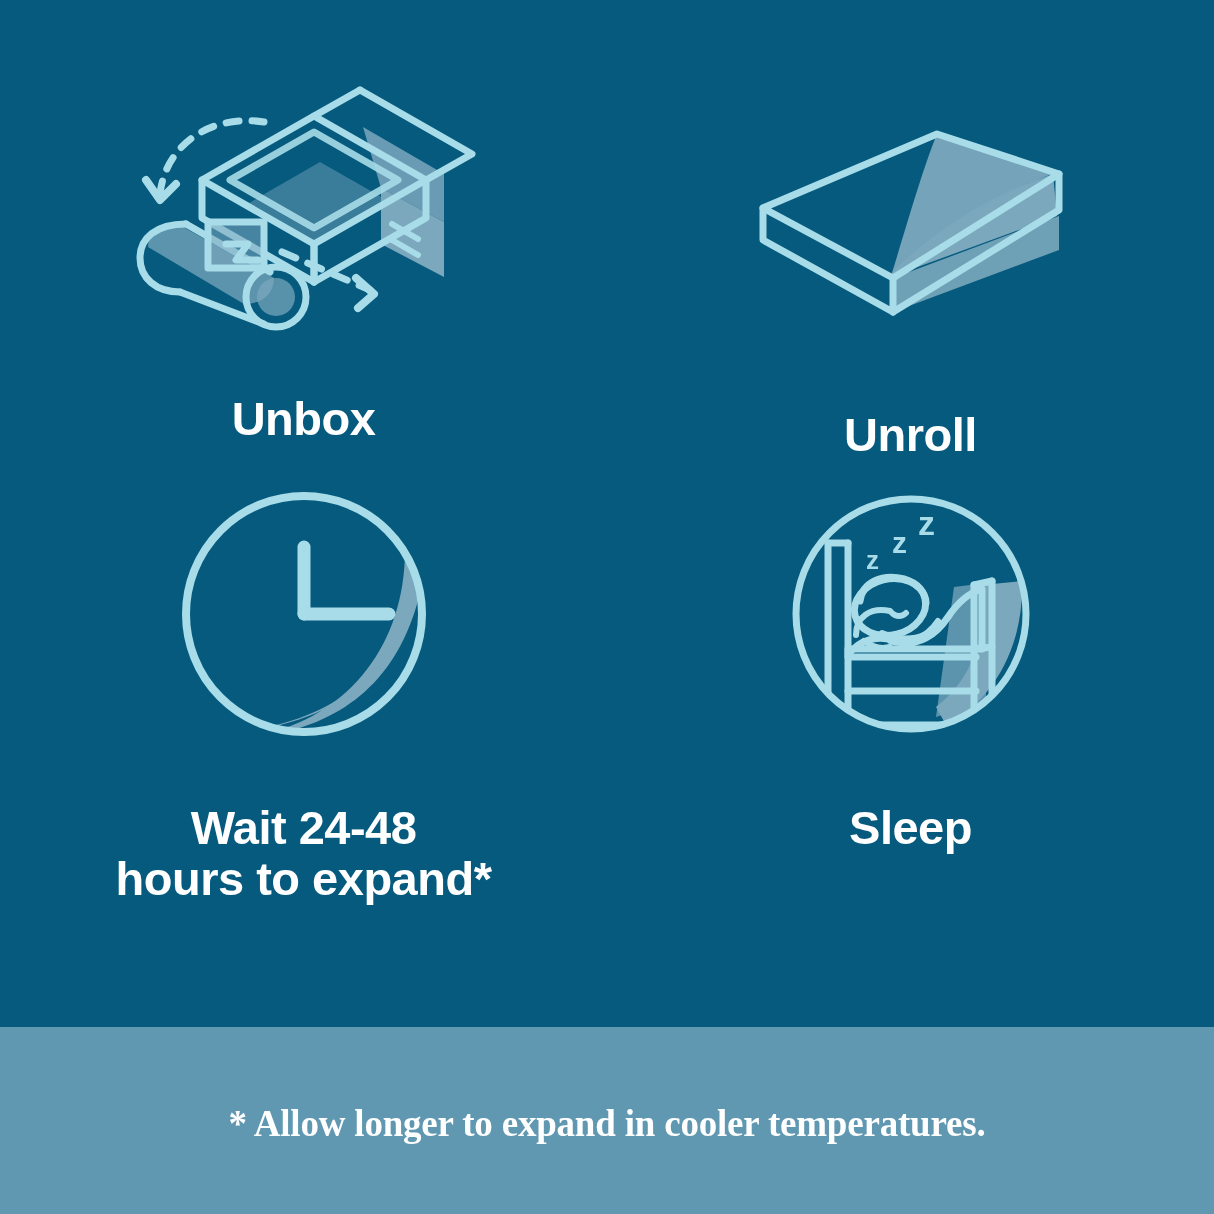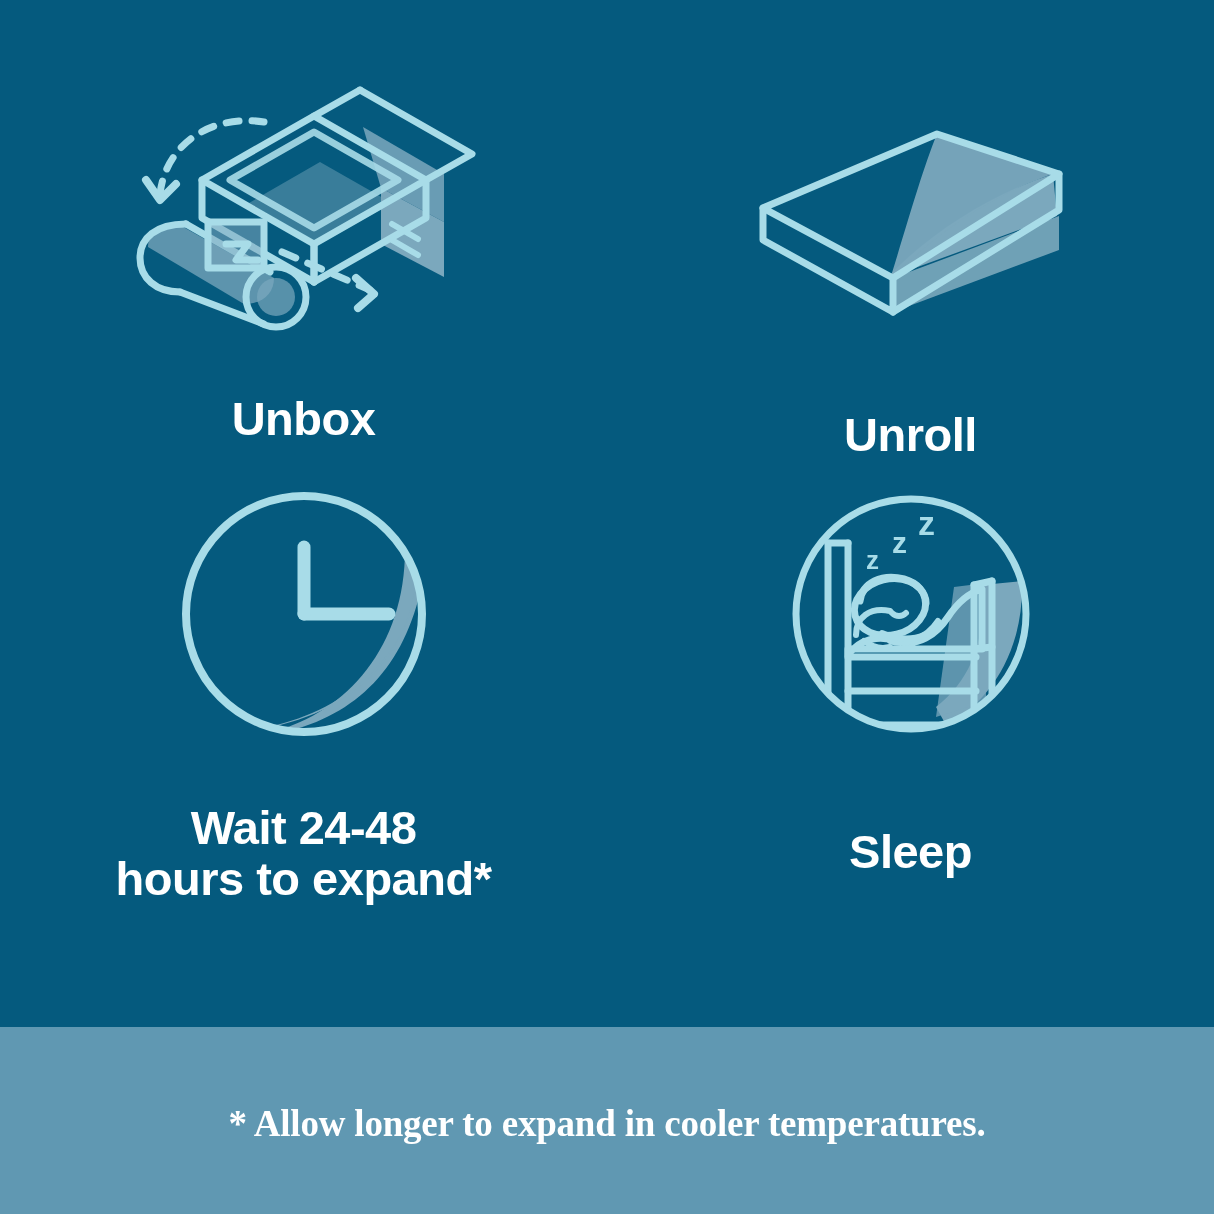--- a/index.html
+++ b/index.html
@@ -49,21 +49,21 @@
   
   .step-unbox .step-icon { margin-top: 72px; }
   .step-unbox .step-label { margin-top: 58px; }
   .step-unroll .step-icon { margin-top: 98px; }
   .step-unroll .step-label { margin-top: 78px; }
 
   
   .step-wait .step-icon { margin-top: 28px; }
   .step-wait .step-label { margin-top: 60px; }
   .step-sleep .step-icon { margin-top: 28px; }
-  .step-sleep .step-label { margin-top: 84px; }
+  .step-sleep .step-label { margin-top: 60px; }
 
   .footer-bar {
     position: absolute;
     left: 0;
     top: 1027px;
     width: 1214px;
     height: 187px;
     background: #6098b2;
     display: flex;
     align-items: center;

